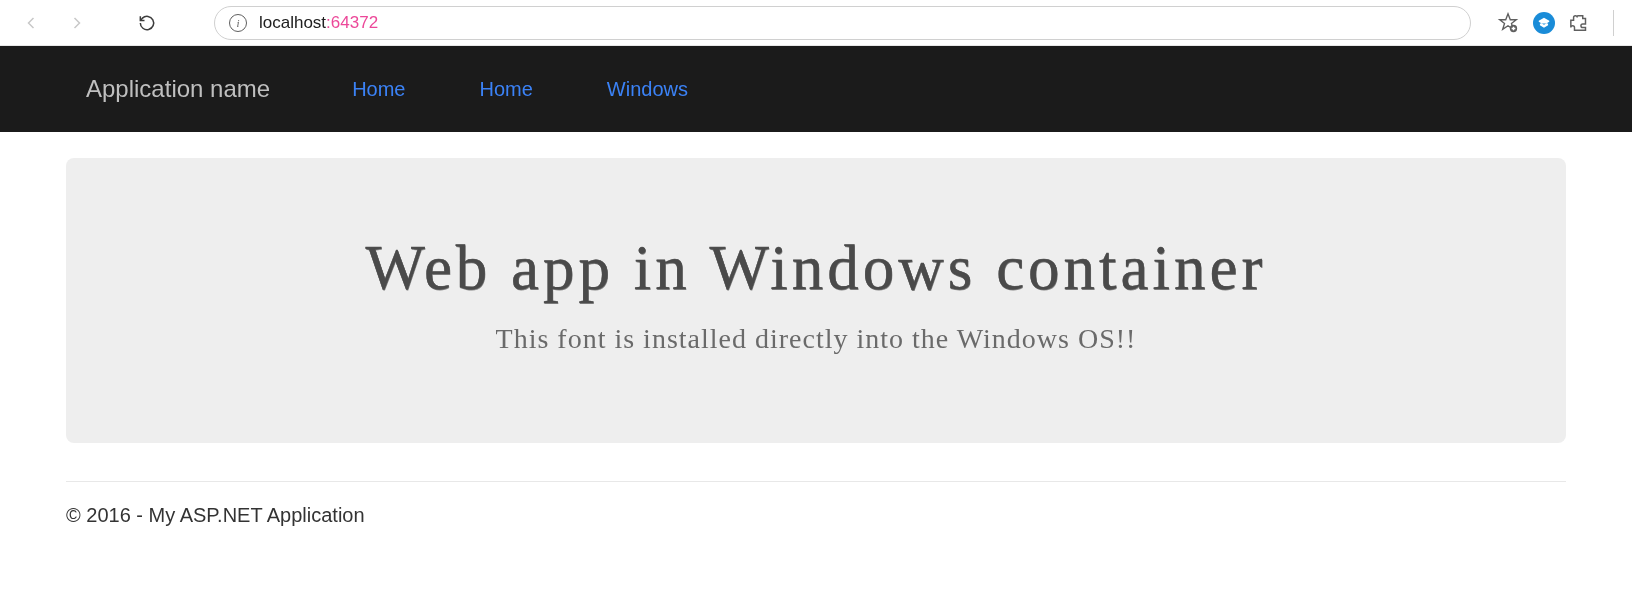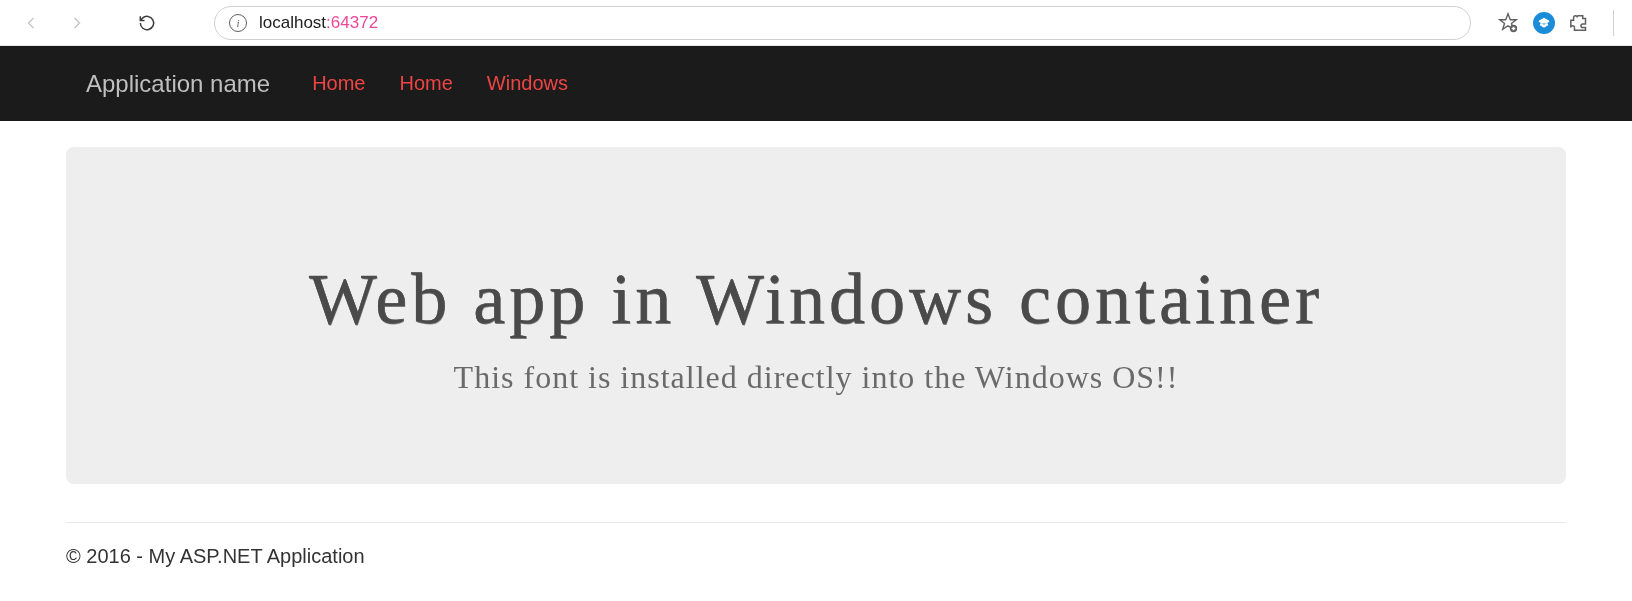--- a/index.html
+++ b/index.html
@@ -94,64 +94,64 @@
     .divider-line {
       width: 1px;
       height: 26px;
       background: #d0d0d0;
       margin-left: 8px;
     }
     
     
     .navbar {
       background: #1b1b1b;
-      height: 75px;
+      height: 86px;
       display: flex;
       align-items: center;
       padding: 0 86px;
       gap: 34px;
     }
     .navbar-brand {
       color: #bfbfbf;
       font-size: 24px;
       font-weight: 400;
       cursor: pointer;
       margin-right: 8px;
     }
     .navbar-link {
-      color: #ef4444;
+      color: #3b82f6;
       font-size: 20px;
       cursor: pointer;
+      margin-left: 40px;
     }
     
     
     .container { padding: 0 66px; }
     .jumbotron {
       background: #eeeeee;
       border-radius: 8px;
       margin-top: 26px;
       padding: 74px 30px 88px;
       text-align: center;
     }
     .jumbotron h1 {
       font-family: Georgia, "Times New Roman", serif;
-      font-size: 72px;
+      font-size: 63px;
       font-weight: 400;
       color: #4a4a4a;
       letter-spacing: 4px;
       white-space: nowrap;
       text-shadow: 
         0 0 0.5px #666,
         0.5px 0.5px 0 #888;
-      margin-top: 37px;
       -webkit-text-stroke: 0.3px #555;
     }
     .jumbotron p {
       font-family: Georgia, "Times New Roman", serif;
-      font-size: 32px;
+      font-size: 28px;
       color: #6a6a6a;
       margin-top: 18px;
       letter-spacing: 1px;
     }
     
     hr {
       border: none;
       border-top: 1px solid #e8e8e8;
       margin: 38px 66px 0;
     }

